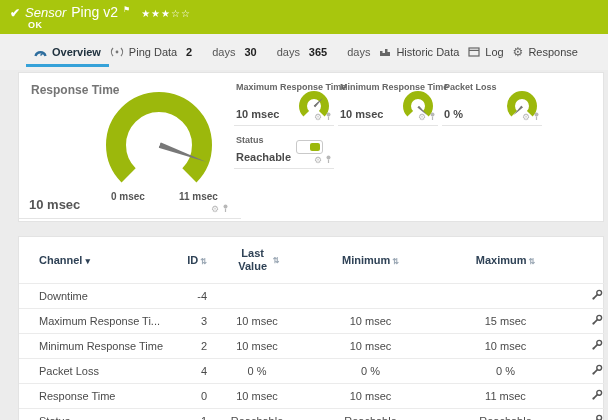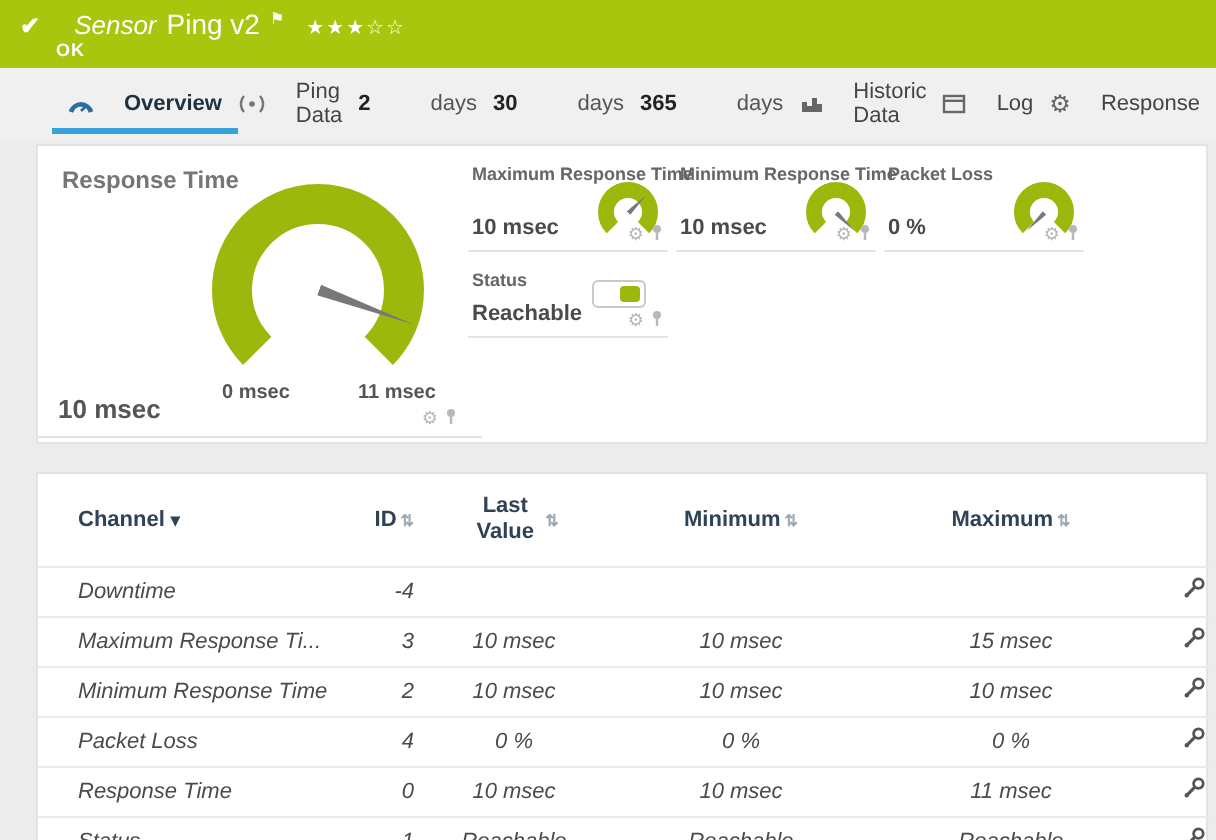--- a/index.html
+++ b/index.html
@@ -3,29 +3,29 @@
 <meta charset="utf-8">
 <style>
   * { margin:0; padding:0; box-sizing:border-box; }
   body { font-family:"Liberation Sans", sans-serif; background:#d8d8d8; }
   .screen { position:relative; width:608px; height:420px; background:#ececec; overflow:hidden; font-family:"Liberation Sans", sans-serif; }
 
   
   .topbar { position:absolute; top:0; left:0; right:0; height:34px; background:#a8c60d; color:#fff; }
   .topbar .row1 { position:absolute; top:4px; left:10px; display:flex; align-items:baseline; gap:5px; white-space:nowrap; }
   .check { font-size:12px; font-weight:bold; }
-  .sensor-type { font-style:italic; font-size:13px;margin-left:12px; }
+  .sensor-type { font-style:italic; font-size:13px; }
   .sensor-title { font-weight:normal; font-size:14px; }
   .flag { font-size:8px; vertical-align:super; position:relative; top:-5px; }
   .stars { font-size:10px; letter-spacing:1px; margin-left:6px; }
   .status-ok { position:absolute; top:20px; left:28px; font-size:9px; font-weight:bold; letter-spacing:.5px; }
 
   
   .tabbar { position:absolute; top:34px; left:0; right:0; height:36px; background:#f0f0f0; display:flex; align-items:stretch; padding:0 26px 0 30px; justify-content:space-between; }
-  .tab { display:flex; align-items:center; gap:15px; font-size:11px; color:#444; cursor:pointer; position:relative; padding:0 4px; }
+  .tab { display:flex; align-items:center; gap:5px; font-size:11px; color:#444; cursor:pointer; position:relative; padding:0 4px; }
   .tab .ticon { display:flex; align-items:center; color:#666; }
   .tab.active { color:#20323f; font-weight:bold; }
   .tab.active::after { content:""; position:absolute; left:-4px; right:-4px; bottom:3px; height:3px; background:#36a2d9; }
   .tab .num { font-weight:bold; color:#222; }
   .tab .unit { color:#555; margin-left:15px; }
 
   
   .panel { position:absolute; left:18px; right:4px; background:#fff; border:1px solid #e3e3e3; }
   .panel-gauges { top:72px; height:150px; }
   .panel-table  { top:236px; height:220px; }
@@ -54,21 +54,21 @@
   .cell-x2 { left:319px; top:5px; }
   .cell-x3 { left:423px; top:5px; }
   .cell-status { left:215px; top:58px; height:38px; }
   .toggle { position:absolute; left:62px; top:9px; width:27px; height:14px; background:#fff; border:1px solid #c9c9c9; border-radius:3px; }
   .toggle .knob { position:absolute; right:2px; top:2px; width:10px; height:8px; background:#9cb80c; border-radius:2px; }
 
   
   table { border-collapse:collapse; width:100%; table-layout:fixed; }
   th, td { font-size:11px; padding:0 4px; overflow:hidden; white-space:nowrap; text-overflow:ellipsis; }
   thead th { color:#2f4256; font-weight:bold; height:46px; vertical-align:middle; }
-  tbody td { color:#4a4a4a; height:25px; border-top:1px solid #ebebeb;font-style:italic; }
+  tbody td { color:#4a4a4a; height:25px; border-top:1px solid #ebebeb; }
   .col-channel { width:150px; text-align:left; padding-left:20px; }
   .col-id { width:42px; text-align:right; }
   .col-last { width:92px; text-align:center;margin-top:24px; }
   .col-min { width:135px; text-align:center; }
   .col-max { width:135px; text-align:center; }
   .col-act { width:48px; text-align:center; }
   th.col-last span.hdr-label { display:inline-block; width:36px; white-space:normal; line-height:1.2; vertical-align:middle; }
   .sort { color:#9aa7b4; font-size:8px; margin-left:2px; }
   .caret { color:#2f4256; font-size:9px; margin-left:3px; }
   .wrench { color:#555; display:inline-block; }

